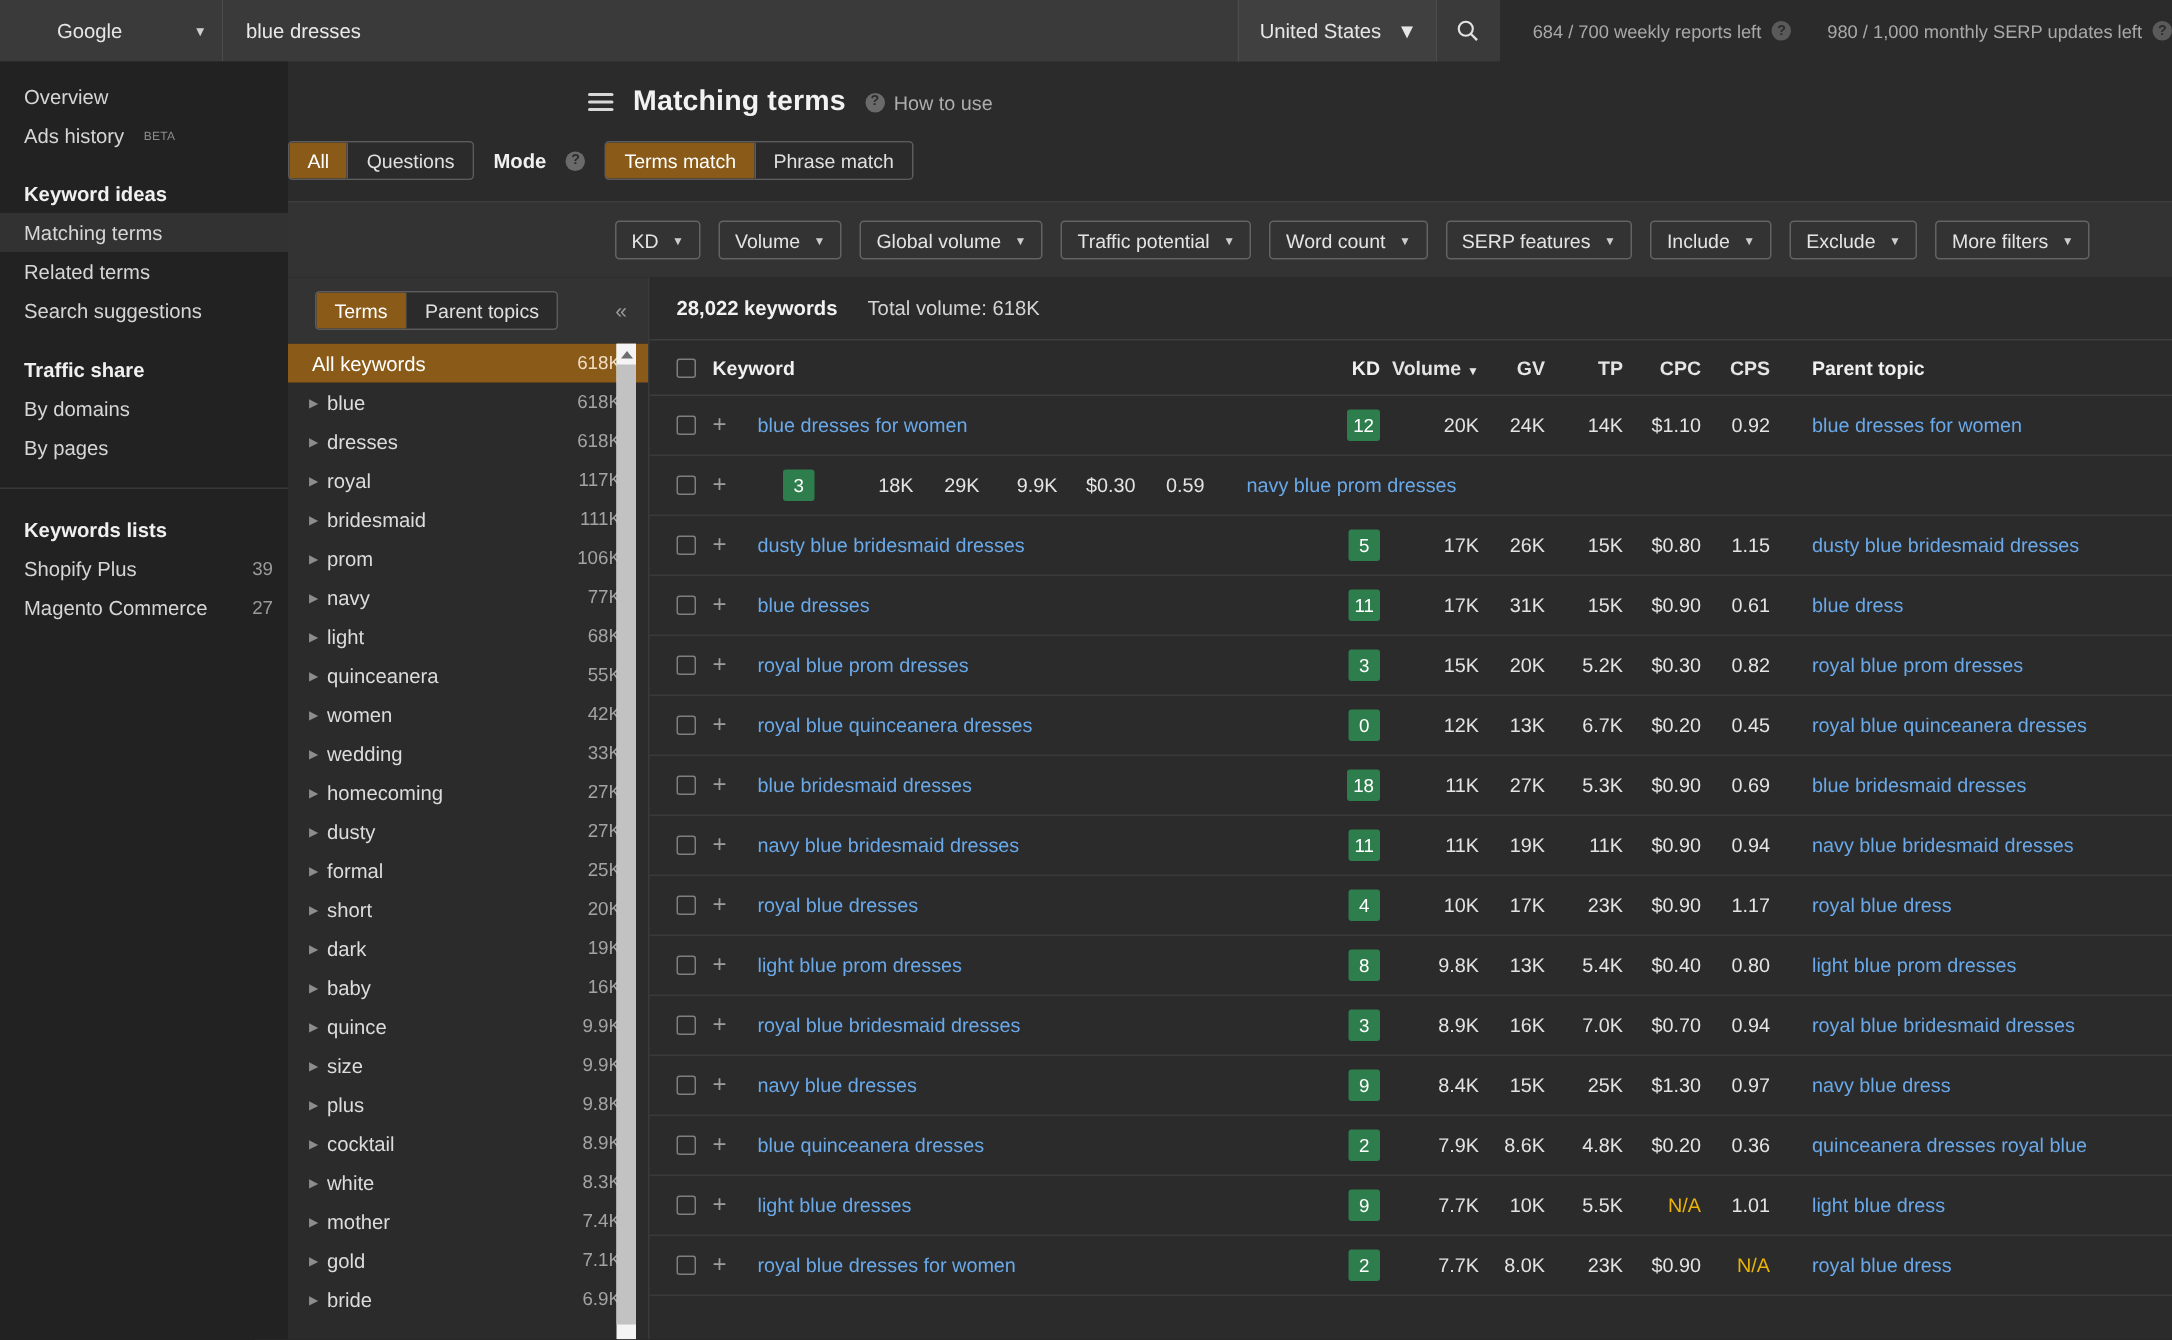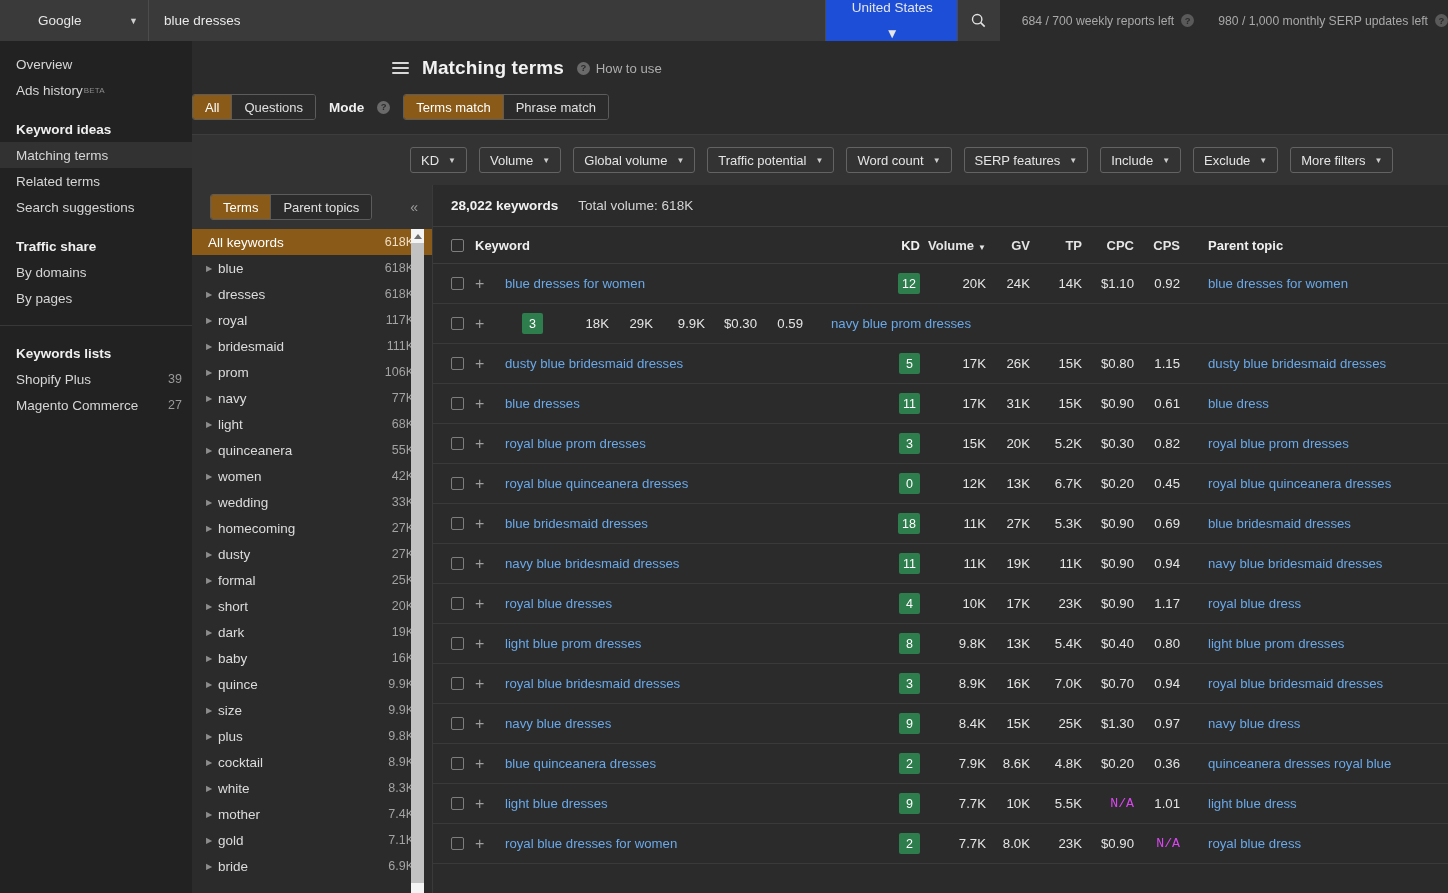--- a/index.html
+++ b/index.html
@@ -30,23 +30,23 @@
   .vsep { width: 1px; background: #4c4c4c; }
   .search-wrap { flex: 1; background: #3a3a3a; display: flex; align-items: center; }
   .search-input {
     width: 100%; height: 100%;
     background: transparent; border: none; outline: none;
     color: #e9e9e9; font-size: 13.5px;
     font-family: "Liberation Sans", sans-serif;
     padding-left: 15px;
   }
   .country-select {
-    width: 131px; background: #1d4ed8;
+    width: 131px; background: #404040;
     display: flex; align-items: center; justify-content: space-between;
-    padding: 0 12px 0 14px; font-size: 13.5px; color: #e6e6e6; cursor: pointer; flex-direction: column;
+    padding: 0 12px 0 14px; font-size: 13.5px; color: #e6e6e6; cursor: pointer;
   }
   .search-btn {
     width: 42px; background: #3a3a3a;
     display: flex; align-items: center; justify-content: center; cursor: pointer;
   }
   .quota { display: flex; align-items: center; gap: 7px; padding: 0 0 0 22px; font-size: 12.2px; color: #a9a9a9; }
   .quota + .quota { padding-left: 24px; }
   .qmark {
     display: inline-flex; align-items: center; justify-content: center;
     width: 13px; height: 13px; border-radius: 50%;
@@ -67,21 +67,21 @@
     position: relative;
   }
   .nav-item {
     height: 26px; display: flex; align-items: center;
     padding: 0 10px 0 16px; color: #d6d6d6; cursor: pointer;
     position: relative;
   }
   .nav-item.active { background: #323232; }
   .nav-item .beta {
     font-size: 8px; color: #8c8c8c; vertical-align: super;
-    margin-left: 1px; letter-spacing: .2px;
+    margin-left: 13px; letter-spacing: .2px;
   }
   .nav-heading {
     font-size: 13.5px; font-weight: bold; color: #f0f0f0;
     padding: 0 16px; height: 26px; display: flex; align-items: center;
   }
   .nav-gap-md { height: 13px; }
   .nav-divider { height: 1px; background: #383838; margin: 14px 0 14px 0; }
   .nav-item.with-count { justify-content: space-between; }
   .nav-count { color: #9a9a9a; font-size: 12.5px; text-align: center; }
 
@@ -189,21 +189,21 @@
     min-width: 21px; height: 21px; padding: 0 4px;
     background: #2e7d4d; color: #ffffff; font-size: 12.5px; border-radius: 2px;
   }
   .c-vol { width: 58px; text-align: right; color: #e4e4e4; }
   .c-gv  { width: 44px; text-align: right; color: #e4e4e4; }
   .c-tp  { width: 52px; text-align: right; color: #e4e4e4; }
   .c-cpc { width: 52px; text-align: right; color: #e4e4e4; }
   .c-cps { width: 46px; text-align: right; color: #e4e4e4; }
   .c-parent { width: 250px; padding-left: 28px; }
   .c-parent a { color: #6aa9e9; text-decoration: none; cursor: pointer; }
-  .na { color: #d946ef; font-family: Liberation Mono, monospace; }
+  .na { color: #eab308; }
   .kw-head-row .c-kd { justify-content: flex-end; }
   .kw-head-row .c-kw { padding-left: 0; }
   .sort-caret { font-size: 8px; margin-left: 4px; color: #e6e6e6; }
 </style>
 </head>
 <body>
 
 <div class="app">
 
   <div class="topbar">

